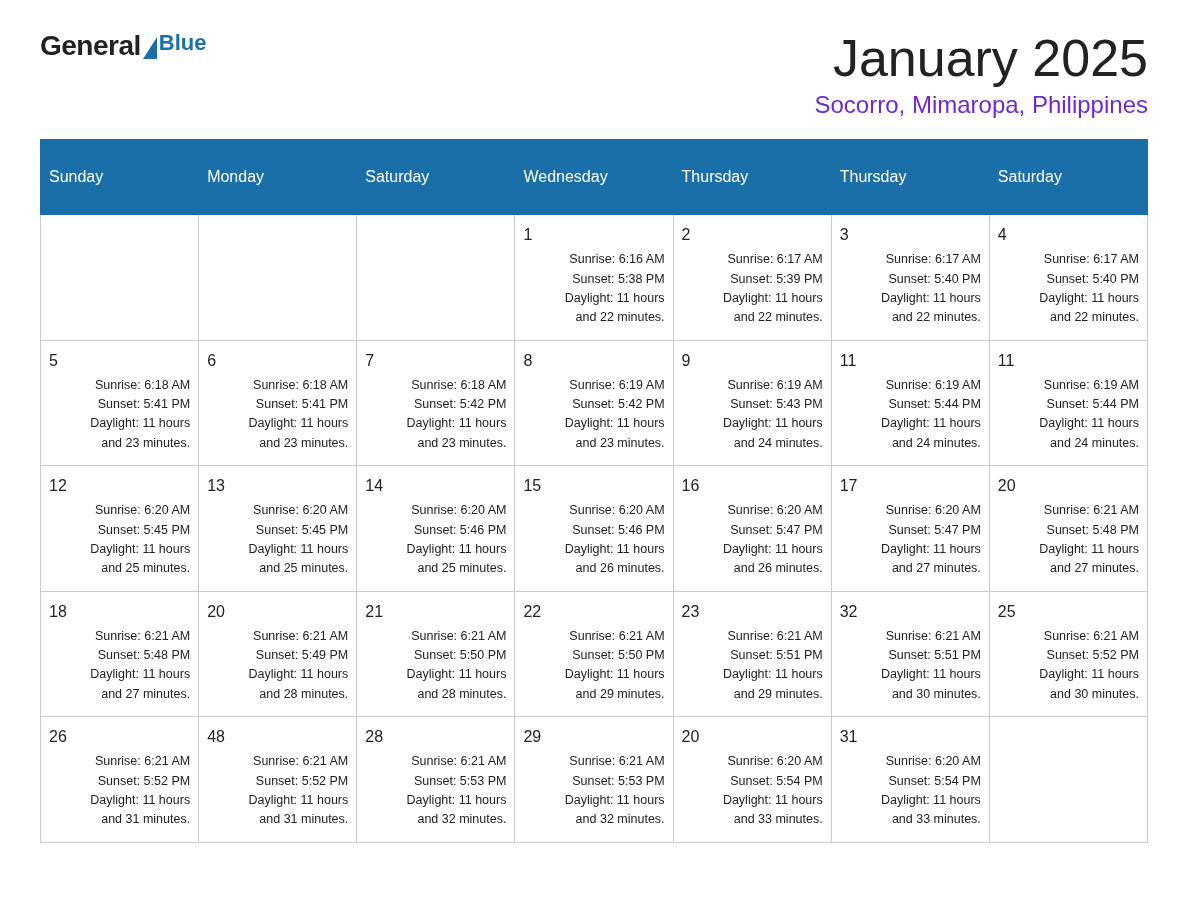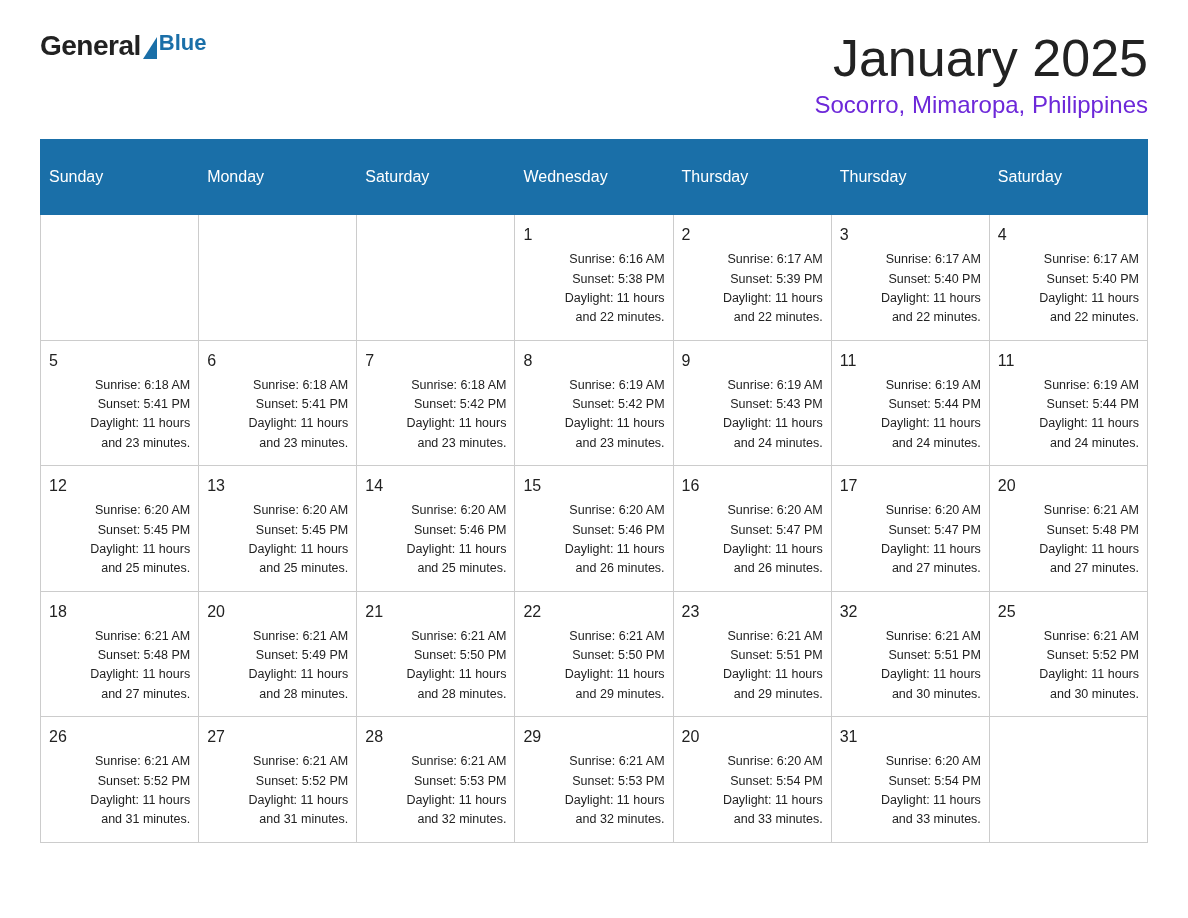--- a/index.html
+++ b/index.html
@@ -318,21 +318,21 @@
       </tr>
       <tr>
         <td>
           <span class="day-num">26</span>
           <div class="day-info" style="white-space: pre-line;">Sunrise: 6:21 AM
 Sunset: 5:52 PM
 Daylight: 11 hours
 and 31 minutes.</div>
         </td>
         <td>
-          <span class="day-num">27</span>
+          <span class="day-num">48</span>
           <div class="day-info" style="white-space: pre-line;">Sunrise: 6:21 AM
 Sunset: 5:52 PM
 Daylight: 11 hours
 and 31 minutes.</div>
         </td>
         <td>
           <span class="day-num">28</span>
           <div class="day-info" style="white-space: pre-line;">Sunrise: 6:21 AM
 Sunset: 5:53 PM
 Daylight: 11 hours

